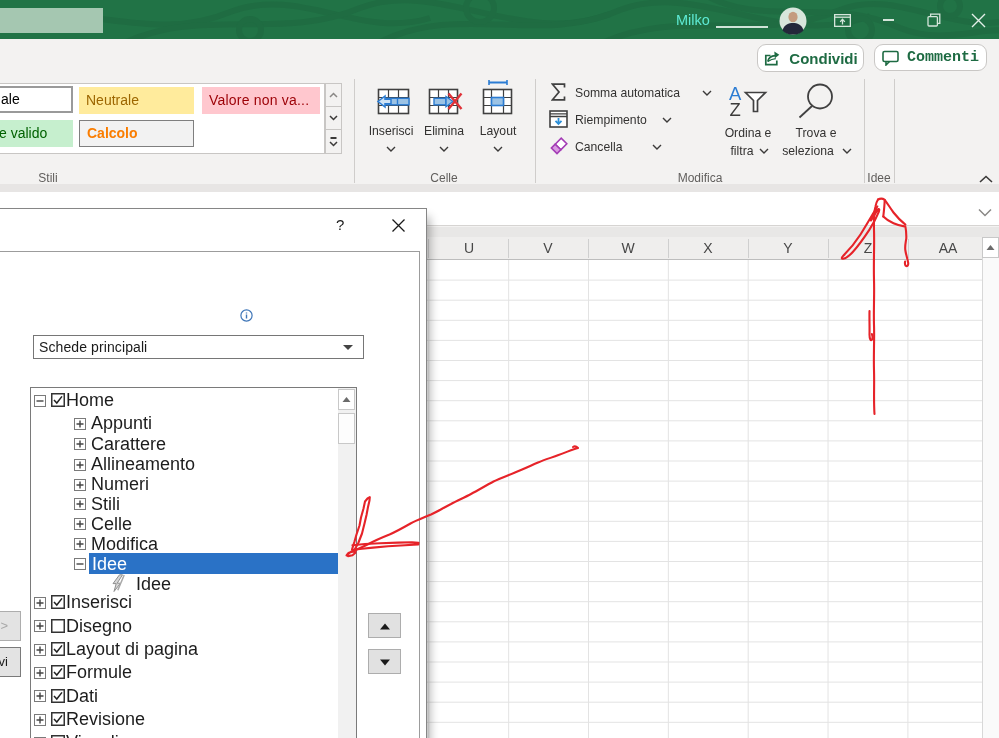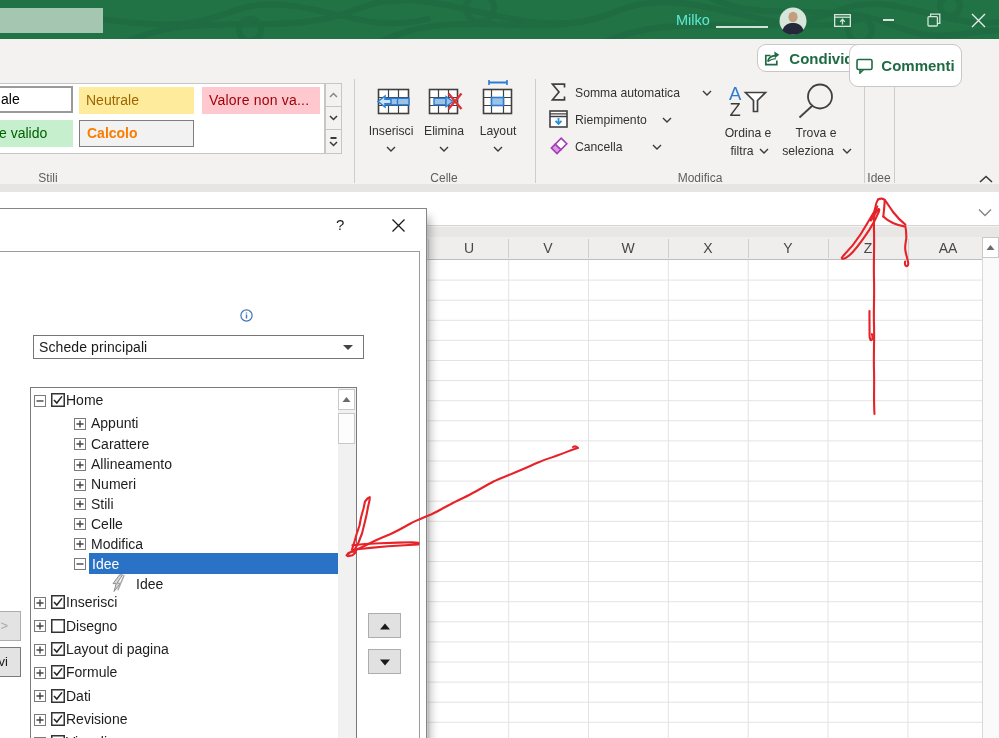--- a/index.html
+++ b/index.html
@@ -47,21 +47,21 @@
 
 #dialog { left:-20px; top:208px; width:447px; height:560px; background:#fff; border:1px solid #868686;
   box-shadow:6px 6px 9px -3px rgba(0,0,0,0.30); }
 #dlgq { left:336px; top:216px; font-size:15px; color:#1a1a1a; }
 #innerpanel { left:-20px; top:251px; width:440px; height:520px; background:#fff; border:1px solid #9c9c9c; }
 #lbl1 { left:33px; top:312px; font-size:13.6px; color:#1f1f1f; letter-spacing:0.15px; }
 #combo { left:33px; top:335px; width:331px; height:24px; border:1px solid #767676; background:#fff; font-size:14px; color:#1a1a1a; line-height:22px; padding-left:5px; letter-spacing:0.1px; }
 #combocaret { left:343px; top:345px; width:0; height:0; border-left:5px solid transparent; border-right:5px solid transparent; border-top:5.5px solid #444; }
 #listbox { left:30px; top:387px; width:327px; height:380px; background:#fff; border:1px solid #7a7a7a; }
 #lbscroll { left:338px; top:388px; width:18px; height:350px; background:#f1f1f1; }
-.trow { position:absolute; height:20px; font-size:14px; color:#1d1d1d; line-height:20px; }
+.trow { position:absolute; height:20px; font-size:18px; color:#1d1d1d; line-height:20px; }
 #selband { left:89px; top:553px; width:248.5px; height:20.5px; background:#2a72c6; }
 
 .stub { position:absolute; background:#e3e3e3; }
 .movebtn { position:absolute; left:368px; width:33px; height:25px; background:#e1e1e1; border:1px solid #adadad; text-align:center; }
 
 
 #anno { left:0; top:0; width:999px; height:738px; pointer-events:none; z-index:50; }
 </style>
 </head>
 <body>
@@ -229,21 +229,21 @@
       <path d="M1 1 L5 5 L9 1"></path>
     </svg>
 
   <div class="greenbtn" style="left:757px;top:44px;width:107px;height:28px;">
     <svg width="20" height="16" viewBox="0 0 20 16" fill="none" stroke="#1e6b43" style="margin-right:6px">
       <path d="M7.5 5.5 H2.8 V14.7 H13.8 V10.5" stroke-width="1.7"></path>
       <path d="M4.8 11.5 C5.5 8 8.5 5.8 12.2 5.6" stroke-width="1.6"></path>
       <path d="M12.8 8.6 C9.8 8.8 7 10 4.8 11.5" stroke-width="1.3"></path>
       <path d="M11.3 1.6 L16.3 4.7 L11.9 8.3 Z" fill="#1e6b43" stroke="none"></path>
     </svg>Condividi</div>
-  <div class="greenbtn" style="left:849px;top:44px;width:113px;height:43px;">
+  <div class="greenbtn" style="left:874px;top:44px;width:113px;height:27px;font-family:Liberation Mono, monospace;">
     <svg width="18" height="16" viewBox="0 0 18 16" fill="none" stroke="#1e6b43" stroke-width="1.6" style="margin-right:7px">
       <rect x="1" y="1.5" width="15" height="10" rx="1.5"></rect>
       <path d="M4 11.5 V15 L7.5 11.5"></path>
     </svg>Commenti</div>
 
   <div class="abs" id="fxbar"></div>
   <svg class="abs" width="14" height="9" style="left:978px;top:208px" fill="none" stroke="#8a8886" stroke-width="1.5">
     <path d="M1 1.5 L7 7.5 L13 1.5"></path>
   </svg>
   <div class="abs" id="fxgap"></div>

